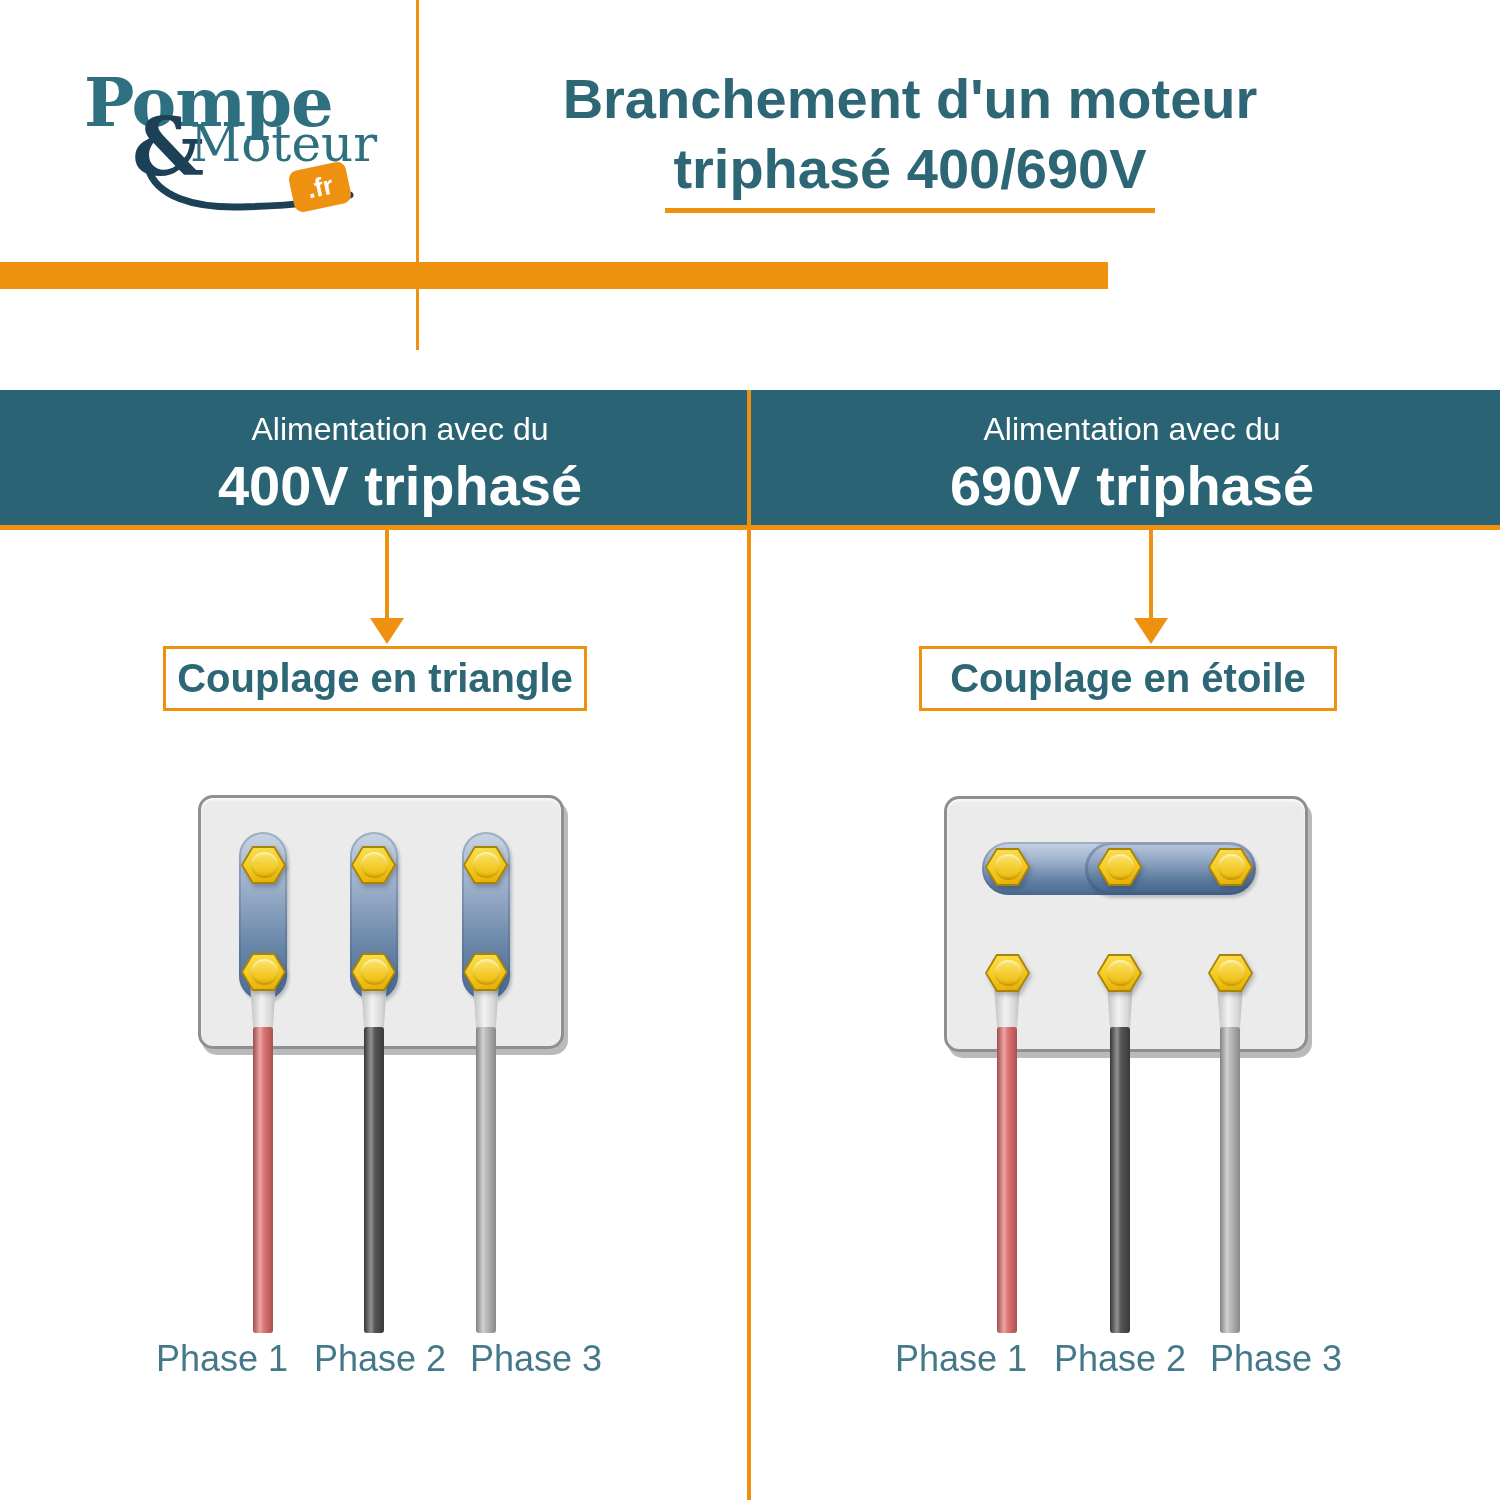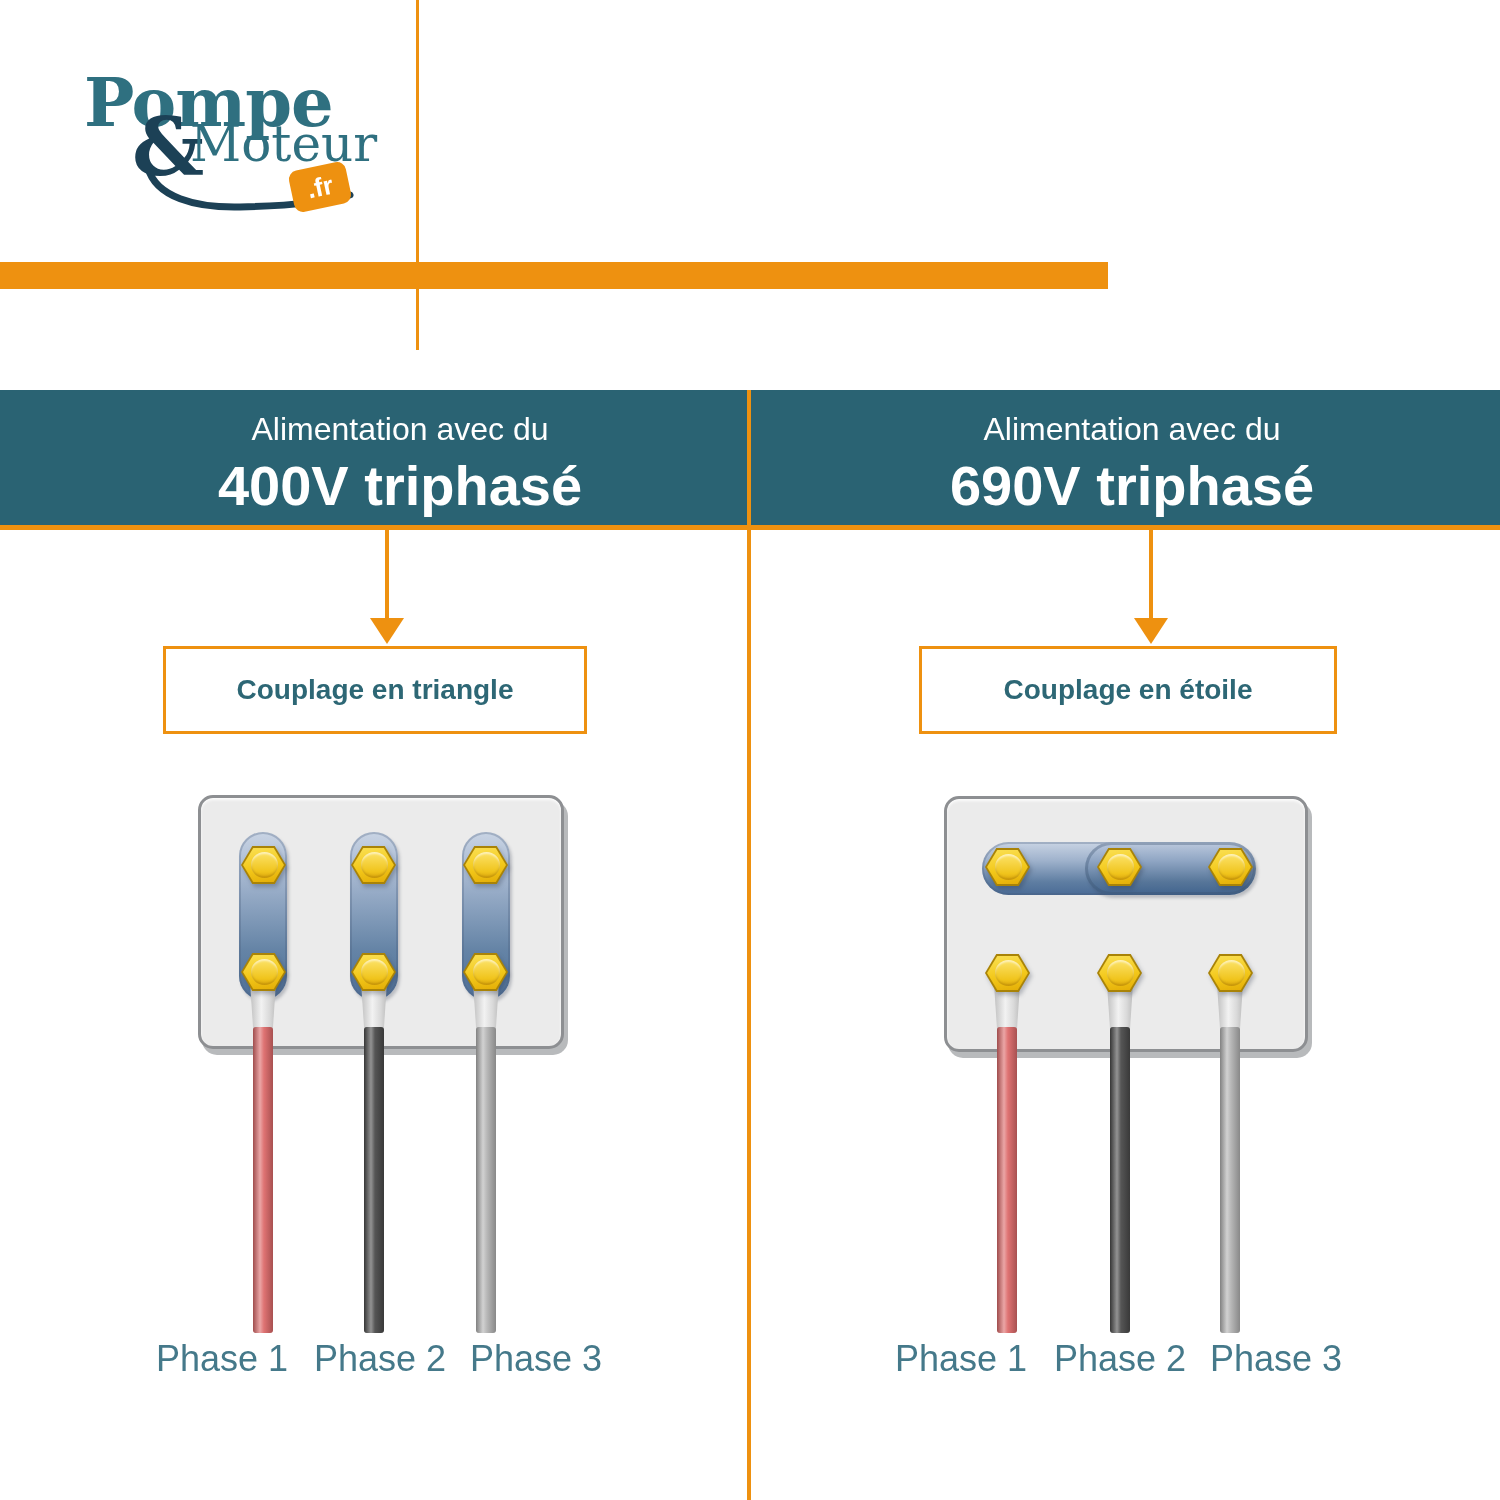--- a/index.html
+++ b/index.html
@@ -36,23 +36,23 @@
   .band-l2{font-size:56px;line-height:57px;font-weight:700;}
 
   .col-divider{position:absolute;left:747px;top:390px;width:4px;height:1110px;background:var(--orange,#ee9110);}
 
   
   .arrow-shaft{position:absolute;width:4px;background:var(--orange,#ee9110);}
   .arrow-head{position:absolute;width:0;height:0;border-left:17px solid transparent;
               border-right:17px solid transparent;border-top:26px solid var(--orange,#ee9110);}
 
   
-  .cbox{position:absolute;top:646px;height:88px;border:3px solid var(--orange,#ee9110);box-sizing:border-box;
+  .cbox{position:absolute;top:646px;height:65px;border:3px solid var(--orange,#ee9110);box-sizing:border-box;
         display:flex;align-items:center;justify-content:center;background:#fff;
-        color:var(--teal-text,#2d6775);font-size:28px;font-weight:700;}
+        color:var(--teal-text,#2d6775);font-size:40px;font-weight:700;}
 
   
   .plate{position:absolute;background:#ebebeb;border:3px solid #8d8f92;border-radius:15px;
          box-shadow:4px 6px 0 rgba(125,129,133,.55), inset 0 2px 3px rgba(255,255,255,.85);}
   .vbar{position:absolute;width:48px;height:168px;top:34px;border-radius:24px;z-index:1;
         background:linear-gradient(180deg,#c9d4e4 0%,#9fb2cc 30%,#6584a6 70%,#4f7099 100%);
         box-shadow:inset 0 0 0 2px rgba(72,94,124,.30), 2px 3px 3px rgba(50,60,80,.25);}
   .hbar{position:absolute;height:53px;top:43px;border-radius:27px;z-index:1;
         background:linear-gradient(180deg,#c9d4e4 0%,#9fb2cc 35%,#5f7ea2 75%,#4a6b96 100%);
         box-shadow:inset 0 0 0 2px rgba(72,94,124,.30);}
@@ -93,20 +93,24 @@
     <div class="logo-pompe">Pompe</div>
     <div class="logo-amp">&amp;</div>
     <div class="logo-moteur">Moteur</div>
     <div class="logo-fr">
       <span>.fr</span>
     </div>
   </div>
 
   <div class="top-vline"></div>
 
+  <div class="title">
+    <div>Branchement d'un moteur</div>
+    <div><span class="title-l2">triphasé 400/690V</span></div>
+  </div>
 
   <div class="accent-bar"></div>
 
   <div class="band">
     <div class="band-col band-col-left">
       <div class="band-l1">Alimentation avec du</div>
       <div class="band-l2">400V triphasé</div>
     </div>
     <div class="band-col band-col-right">
       <div class="band-l1">Alimentation avec du</div>

